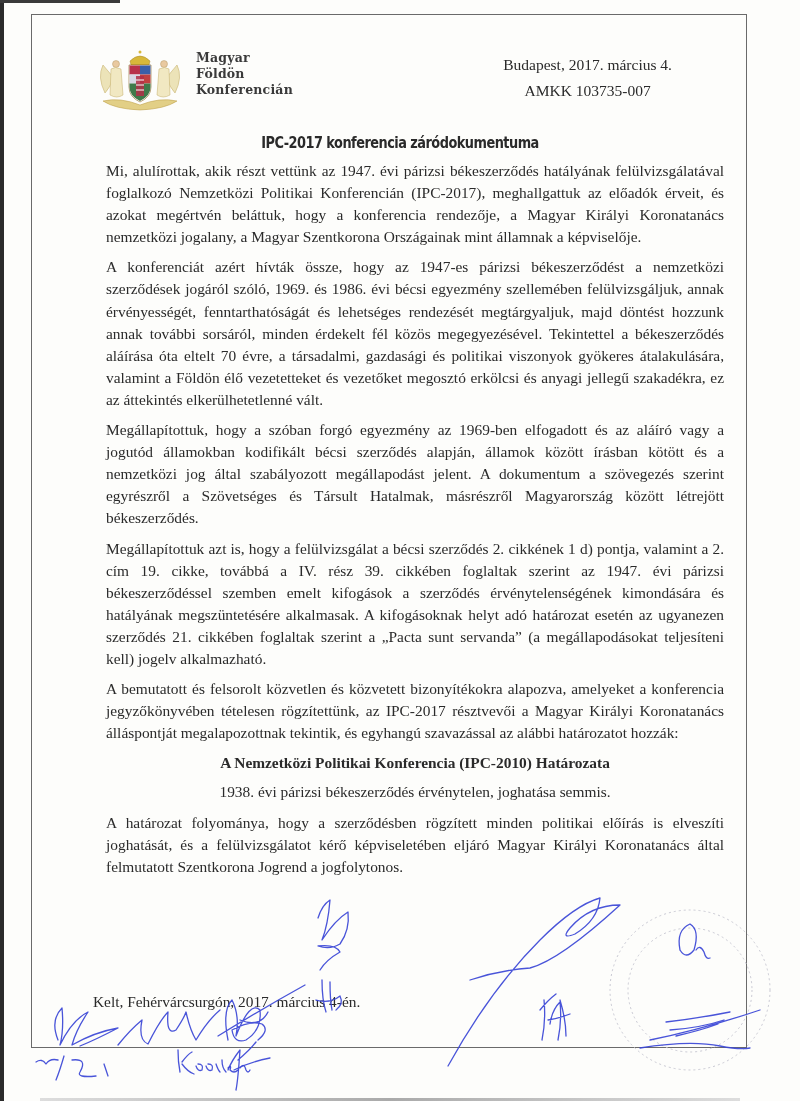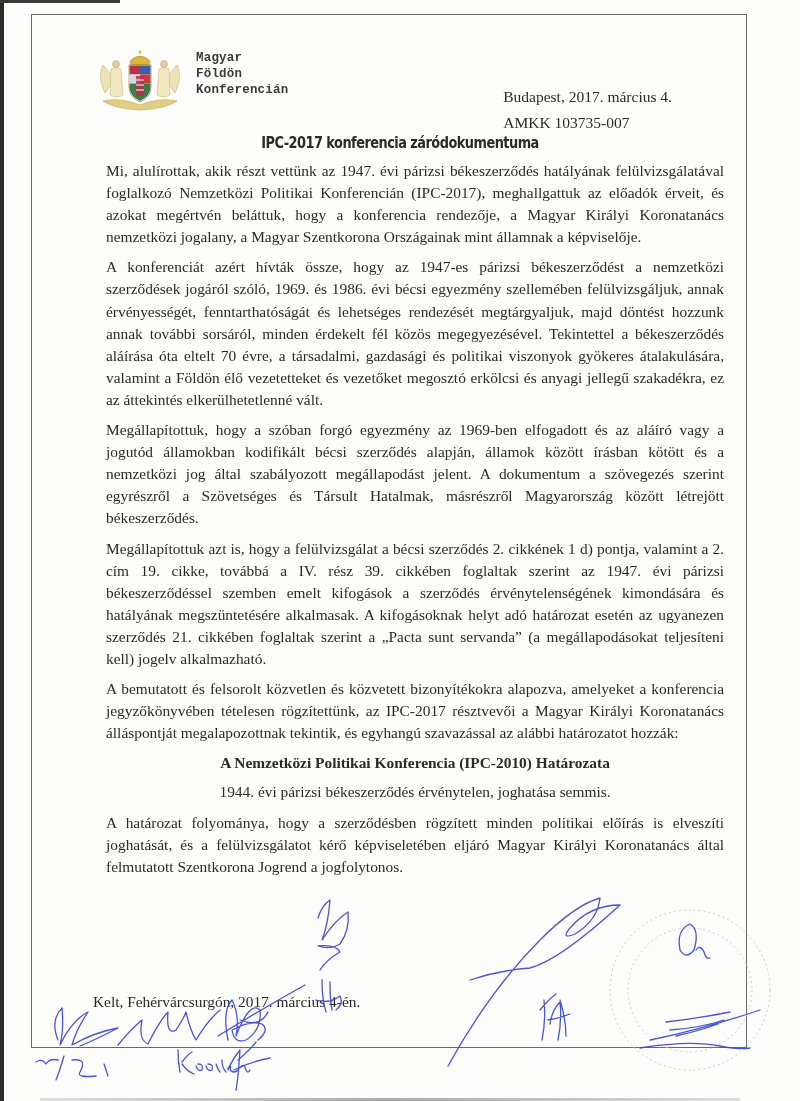--- a/index.html
+++ b/index.html
@@ -42,29 +42,28 @@
     .org-name {
       position: absolute;
       left: 196px; top: 50px;
       font-family: "DejaVu Serif", serif;
       font-weight: bold;
       font-size: 12.5px;
       line-height: 16px;
       color: #3a3a3a;
       letter-spacing: 0.2px;
     }
-    .org-name div { white-space: nowrap; font-family: Liberation Mono, monospace; }
+    .org-name div { white-space: nowrap; }
     .header-right {
       position: absolute;
       right: 128px; top: 52px;
-      text-align: left;
+      text-align: center;
       font-size: 15.5px;
       line-height: 26px;
       color: #2a2a2a;
-      margin-top: 32px;
     }
     .doc-title {
       position: absolute;
       left: 0; width: 800px;
       top: 134px;
       text-align: center;
       font-family: "DejaVu Sans", sans-serif;
       font-weight: bold;
       font-size: 15px;
       letter-spacing: -0.6px;
@@ -169,21 +168,21 @@
 
 <div class="doc-title">IPC-2017 konferencia záródokumentuma</div>
 
 <div class="body-text">
   <p>Mi, alulírottak, akik részt vettünk az 1947. évi párizsi békeszerződés hatályának felülvizsgálatával foglalkozó Nemzetközi Politikai Konferencián (IPC-2017), meghallgattuk az előadók érveit, és azokat megértvén beláttuk, hogy a konferencia rendezője, a Magyar Királyi Koronatanács nemzetközi jogalany, a Magyar Szentkorona Országainak mint államnak a képviselője.</p>
   <p>A konferenciát azért hívták össze, hogy az 1947-es párizsi békeszerződést a nemzetközi szerződések jogáról szóló, 1969. és 1986. évi bécsi egyezmény szellemében felülvizsgáljuk, annak érvényességét, fenntarthatóságát és lehetséges rendezését megtárgyaljuk, majd döntést hozzunk annak további sorsáról, minden érdekelt fél közös megegyezésével. Tekintettel a békeszerződés aláírása óta eltelt 70 évre, a társadalmi, gazdasági és politikai viszonyok gyökeres átalakulására, valamint a Földön élő vezetetteket és vezetőket megosztó erkölcsi és anyagi jellegű szakadékra, ez az áttekintés elkerülhetetlenné vált.</p>
   <p>Megállapítottuk, hogy a szóban forgó egyezmény az 1969-ben elfogadott és az aláíró vagy a jogutód államokban kodifikált bécsi szerződés alapján, államok között írásban kötött és a nemzetközi jog által szabályozott megállapodást jelent. A dokumentum a szövegezés szerint egyrészről a Szövetséges és Társult Hatalmak, másrészről Magyarország között létrejött békeszerződés.</p>
   <p>Megállapítottuk azt is, hogy a felülvizsgálat a bécsi szerződés 2. cikkének 1 d) pontja, valamint a 2. cím 19. cikke, továbbá a IV. rész 39. cikkében foglaltak szerint az 1947. évi párizsi békeszerződéssel szemben emelt kifogások a szerződés érvénytelenségének kimondására és hatályának megszüntetésére alkalmasak. A kifogásoknak helyt adó határozat esetén az ugyanezen szerződés 21. cikkében foglaltak szerint a „Pacta sunt servanda” (a megállapodásokat teljesíteni kell) jogelv alkalmazható.</p>
   <p>A bemutatott és felsorolt közvetlen és közvetett bizonyítékokra alapozva, amelyeket a konferencia jegyzőkönyvében tételesen rögzítettünk, az IPC-2017 résztvevői a Magyar Királyi Koronatanács álláspontját megalapozottnak tekintik, és egyhangú szavazással az alábbi határozatot hozzák:</p>
   <p class="bold-heading">A Nemzetközi Politikai Konferencia (IPC-2010) Határozata</p>
-  <p class="center">1944. évi párizsi békeszerződés érvénytelen, joghatása semmis.</p>
+  <p class="center">1938. évi párizsi békeszerződés érvénytelen, joghatása semmis.</p>
   <p>A határozat folyománya, hogy a szerződésben rögzített minden politikai előírás is elveszíti joghatását, és a felülvizsgálatot kérő képviseletében eljáró Magyar Királyi Koronatanács által felmutatott Szentkorona Jogrend a jogfolytonos.</p>
 </div>
 
 <div class="kelt">Kelt, Fehérvárcsurgón, 2017. március 4-én.</div>
 
 <svg class="signatures" viewBox="0 0 800 1101">
 
   <g>
     <circle class="stamp" cx="690" cy="990" r="80"></circle>
     <circle class="stamp" cx="690" cy="990" r="62"></circle>

